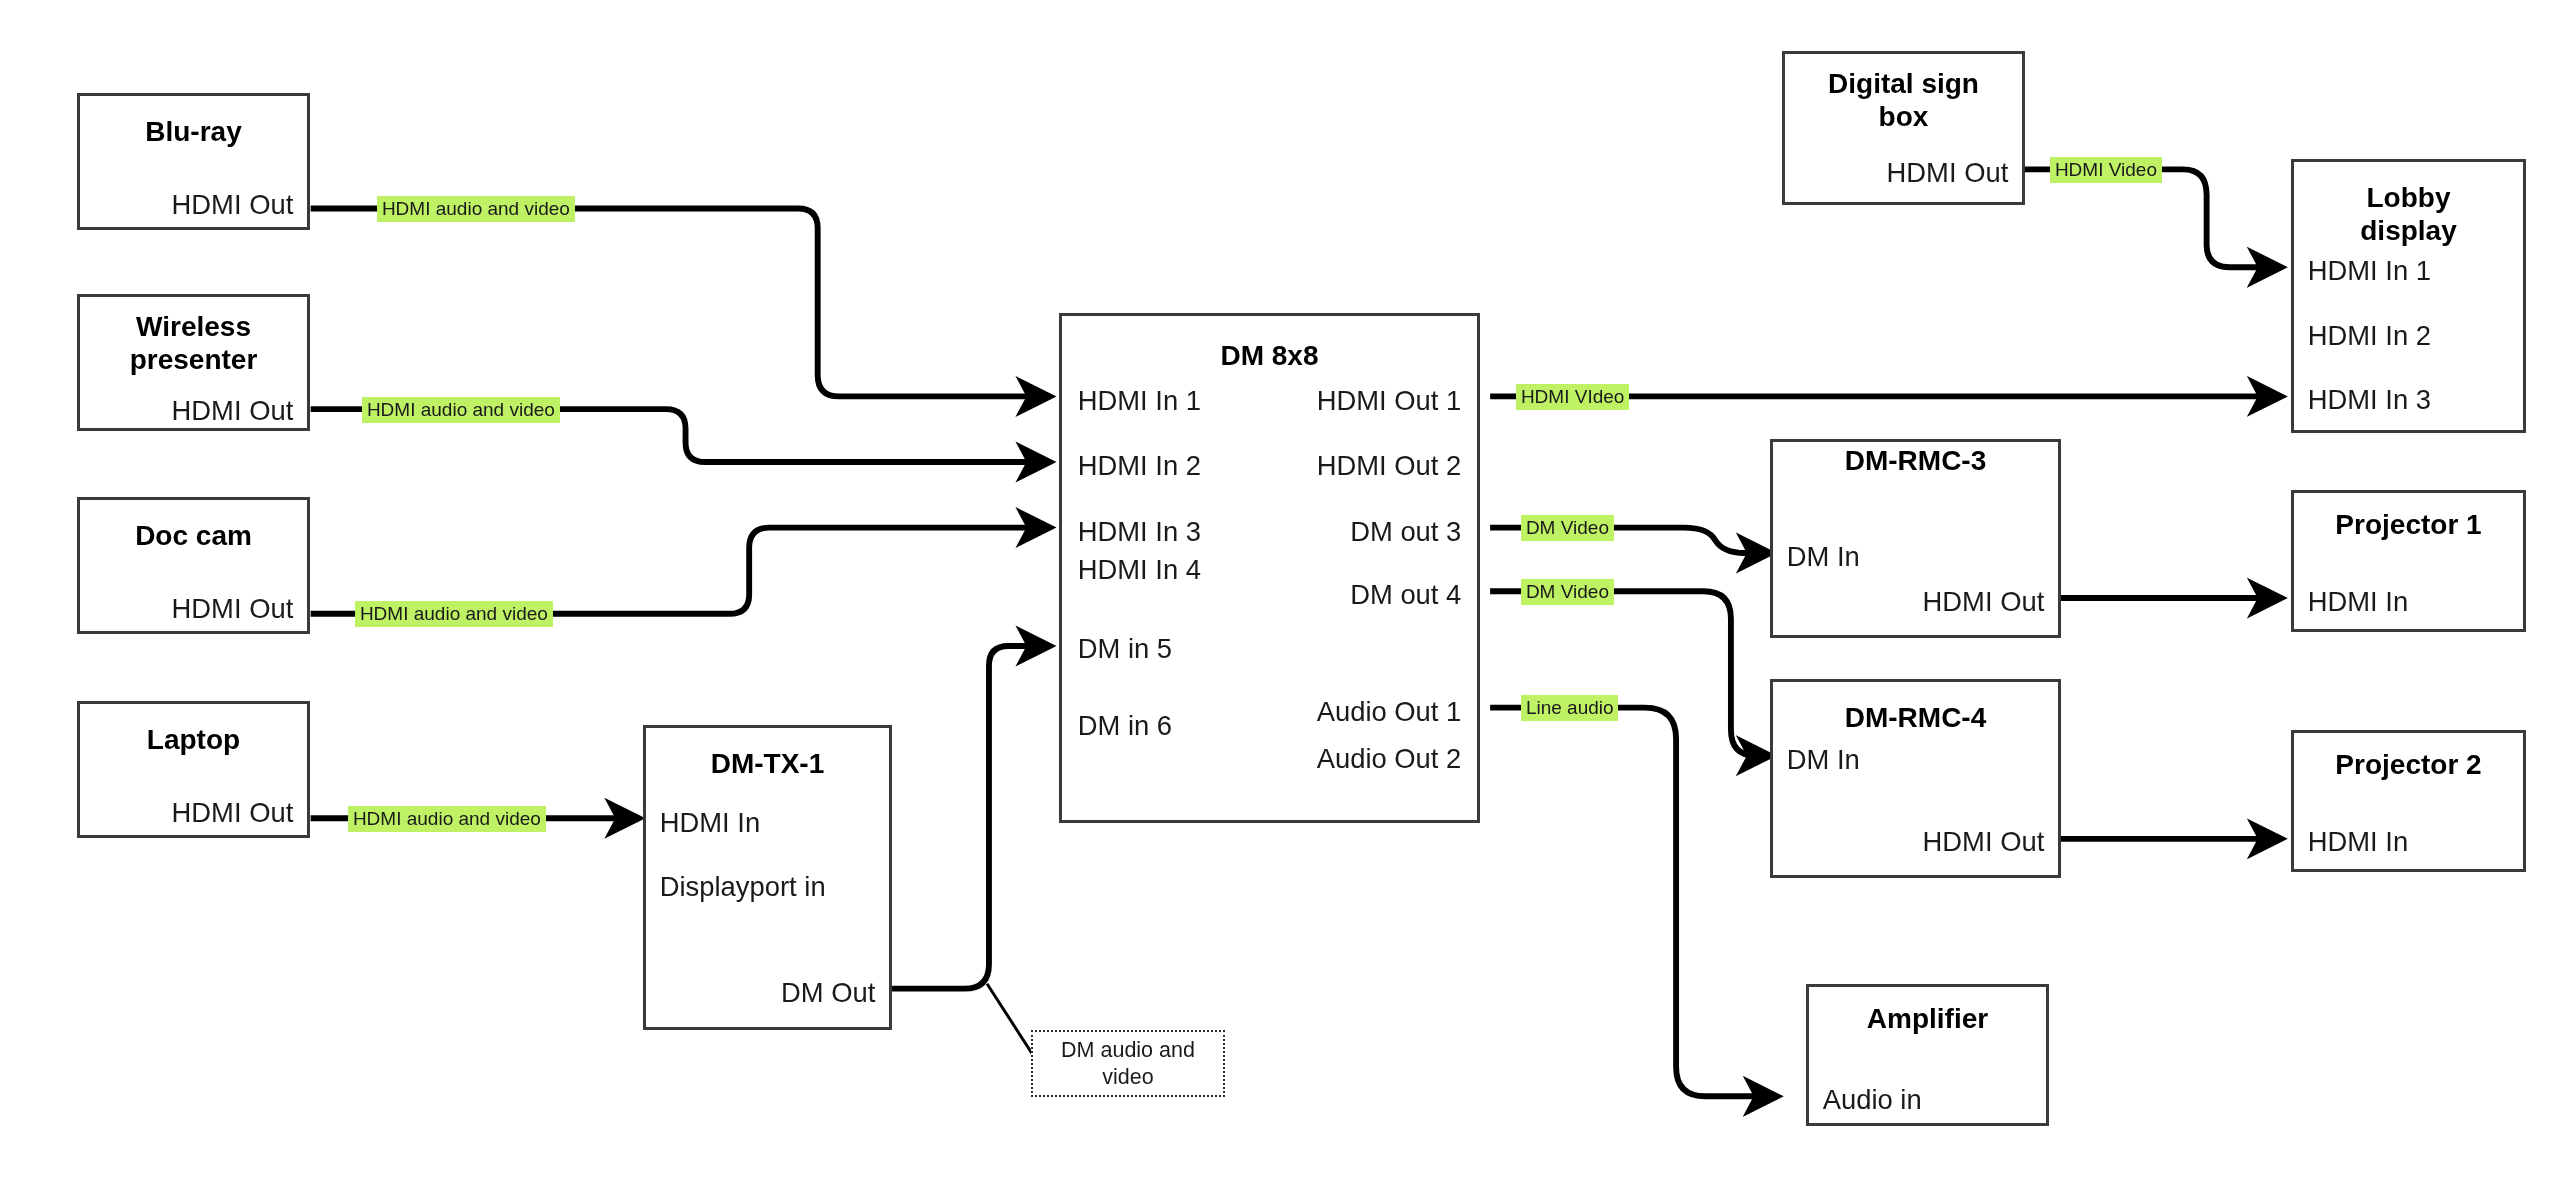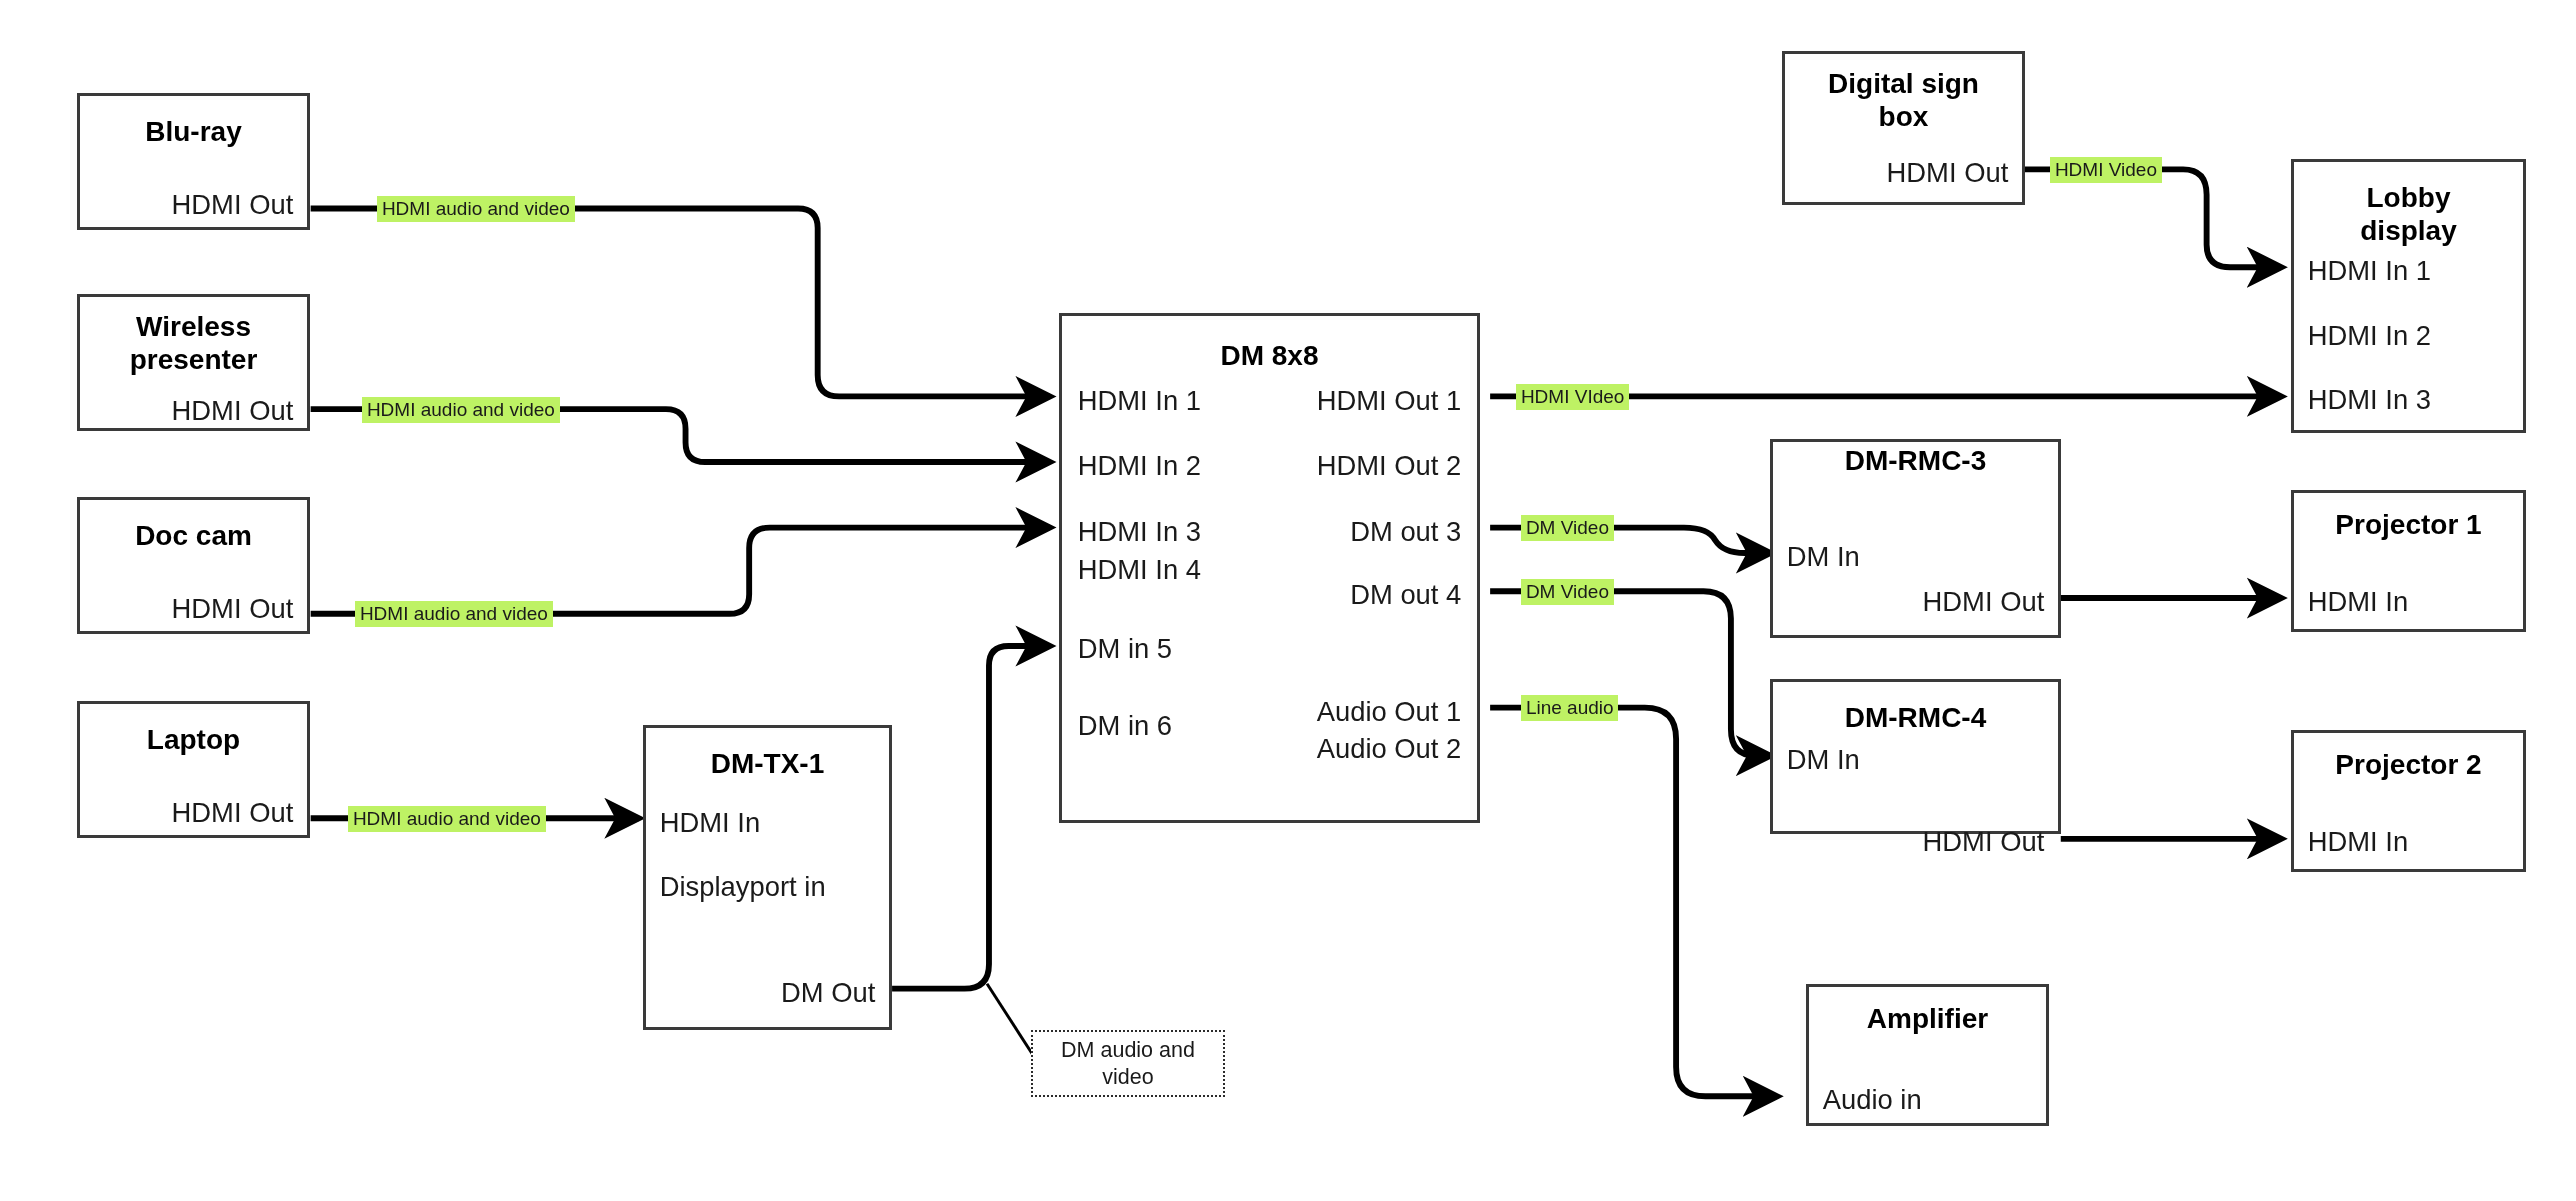--- a/index.html
+++ b/index.html
@@ -154,21 +154,21 @@
     <div class="port left" style="left:15.7px; top:201px;">HDMI In 3</div>
     <div class="port left" style="left:15.7px; top:239px;">HDMI In 4</div>
     <div class="port left" style="left:15.7px; top:318px;">DM in 5</div>
     <div class="port left" style="left:15.7px; top:395px;">DM in 6</div>
 
     <div class="port right" style="right:15.7px; top:70px;">HDMI Out 1</div>
     <div class="port right" style="right:15.7px; top:135px;">HDMI Out 2</div>
     <div class="port right" style="right:15.7px; top:201px;">DM out 3</div>
     <div class="port right" style="right:15.7px; top:264px;">DM out 4</div>
     <div class="port right" style="right:15.7px; top:381px;">Audio Out 1</div>
-    <div class="port right" style="right:15.7px; top:418px;">Audio Out 2</div>
+    <div class="port right" style="right:15.7px; top:428px;">Audio Out 2</div>
   </div>
 
   <div class="node" style="left:1782px; top:51px; width:243px; height:154px;">
     <div class="node-title" style="top:11.7px;">Digital sign</div>
     <div class="node-title" style="top:45px;">box</div>
     <div class="port right" style="right:13.7px; top:104px;">HDMI Out</div>
   </div>
 
   <div class="node" style="left:2291px; top:159px; width:235px; height:274px;">
     <div class="node-title" style="top:17.6px;">Lobby</div>
@@ -177,21 +177,21 @@
     <div class="port left" style="left:13.7px; top:159px;">HDMI In 2</div>
     <div class="port left" style="left:13.7px; top:223px;">HDMI In 3</div>
   </div>
 
   <div class="node" style="left:1770px; top:439px; width:291px; height:199px;">
     <div class="node-title" style="top:1px;">DM-RMC-3</div>
     <div class="port left" style="left:13.7px; top:100px;">DM In</div>
     <div class="port right" style="right:13.7px; top:145px;">HDMI Out</div>
   </div>
 
-  <div class="node" style="left:1770px; top:679px; width:291px; height:155px;">
+  <div class="node" style="left:1770px; top:679px; width:291px; height:199px;">
     <div class="node-title" style="top:17.6px;">DM-RMC-4</div>
     <div class="port left" style="left:13.7px; top:63px;">DM In</div>
     <div class="port right" style="right:13.7px; top:145px;">HDMI Out</div>
   </div>
 
   <div class="node" style="left:2291px; top:490px; width:235px; height:142px;">
     <div class="node-title" style="top:13.7px;">Projector 1</div>
     <div class="port left" style="left:13.7px; top:94px;">HDMI In</div>
   </div>
 

